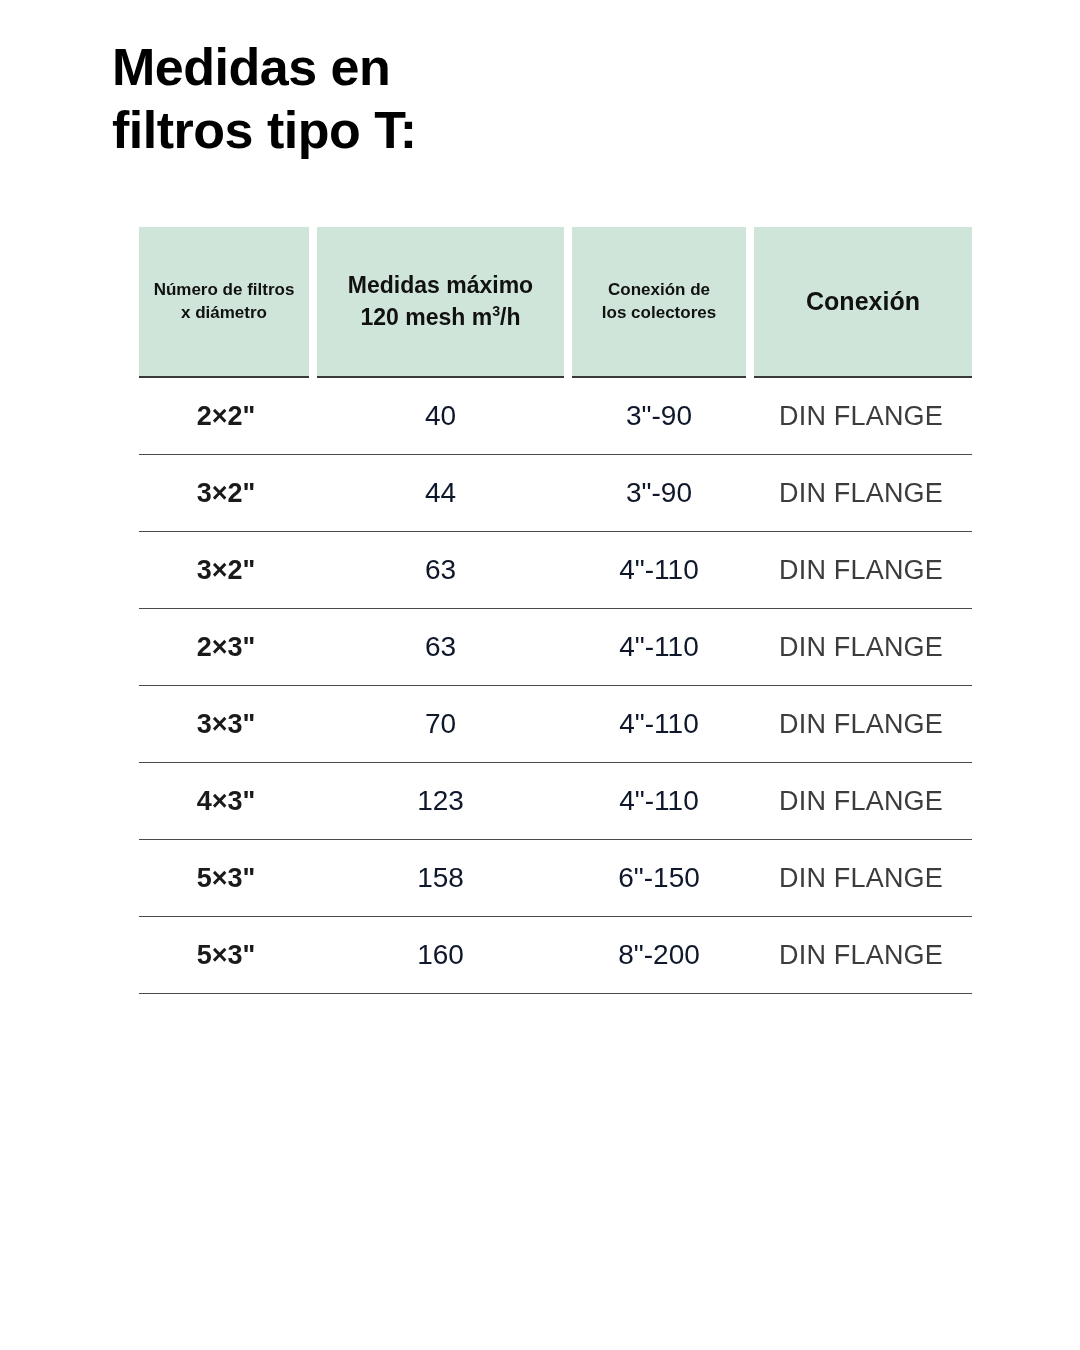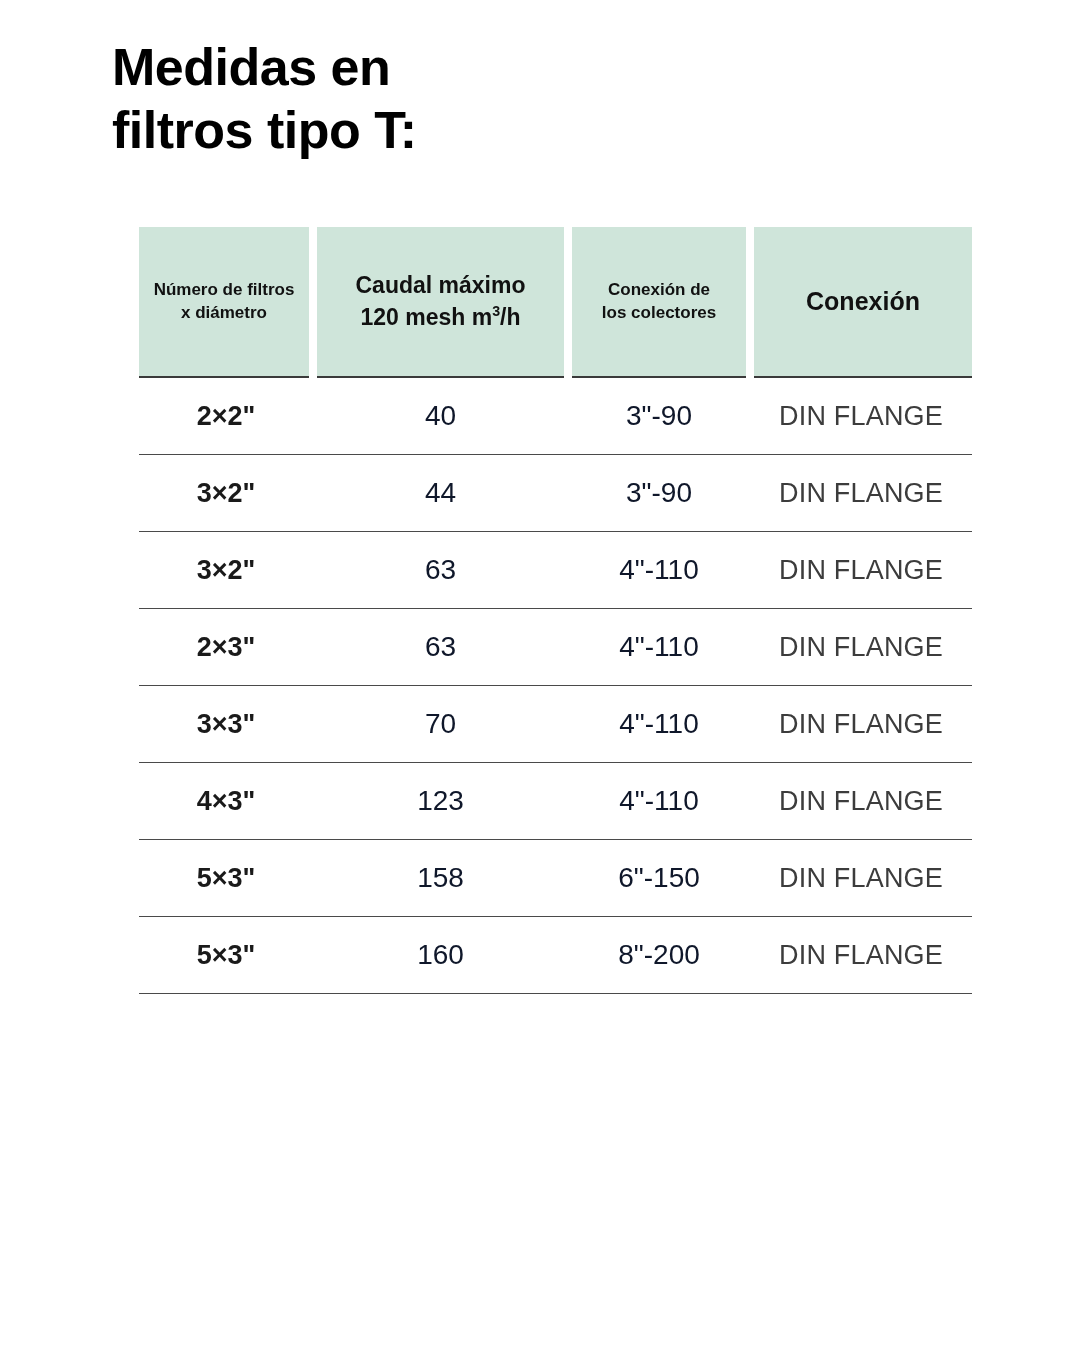--- a/index.html
+++ b/index.html
@@ -124,21 +124,21 @@
       <thead>
         <tr>
           <th>
             <div class="h-small">
               <span>Número de filtros</span><br>
               <span>x diámetro</span>
             </div>
           </th>
           <th>
             <div class="h-mid">
-              <span>Caudal máximo</span><br>
+              <span>Medidas máximo</span><br>
               <span>120 mesh m<sup>3</sup>/h</span>
             </div>
           </th>
           <th>
             <div class="h-small">
               <span>Conexión de</span><br>
               <span>los colectores</span>
             </div>
           </th>
           <th>

